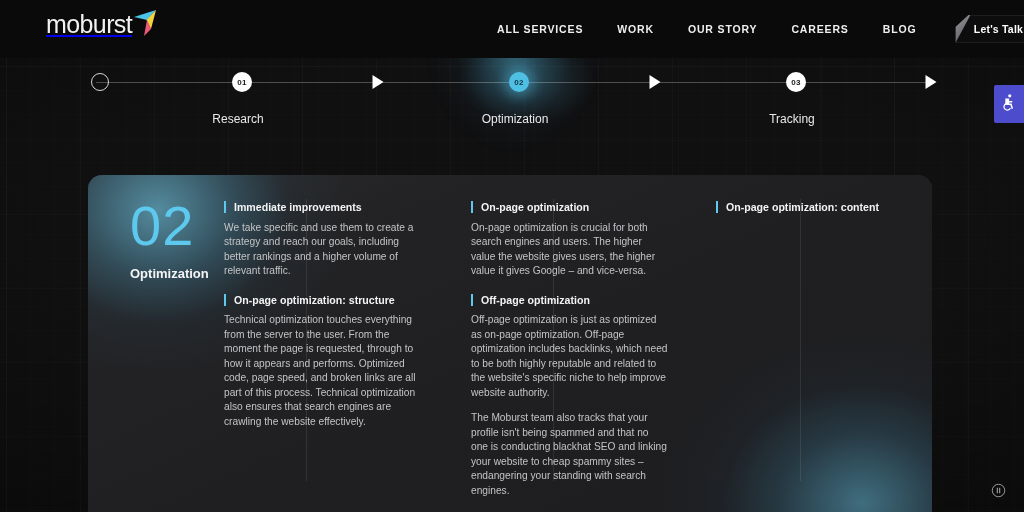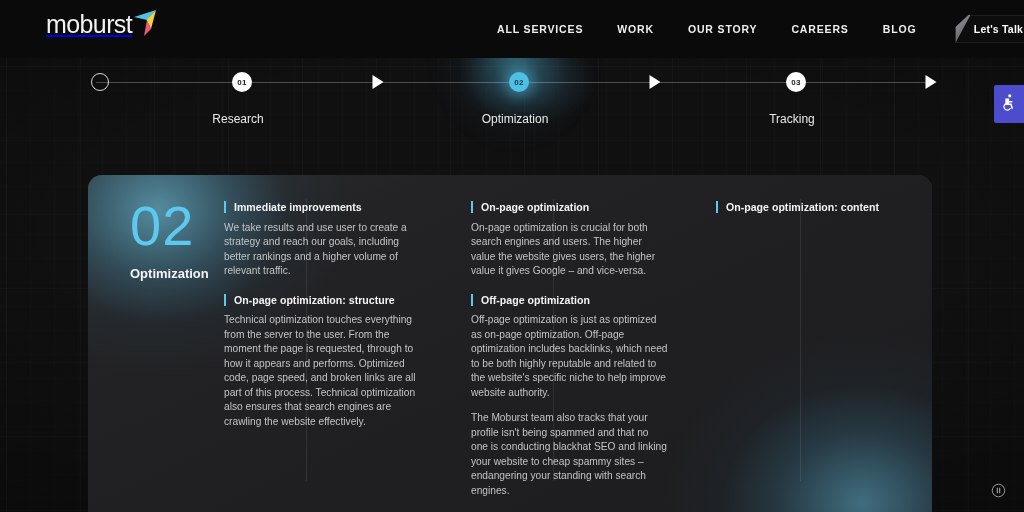--- a/index.html
+++ b/index.html
@@ -237,21 +237,21 @@
 
     <div class="col-left">
       <div class="big-num">02</div>
       <div class="big-label">Optimization</div>
     </div>
 
     <div class="col col-a">
       <div class="block">
         <div class="block-head">Immediate improvements</div>
         <div class="block-body">
-          <p>We take results and use user to create a strategy and reach our goals, including better rankings and a higher volume of relevant traffic.</p>
+          <p>We take specific and use them to create a strategy and reach our goals, including better rankings and a higher volume of relevant traffic.</p>
         </div>
       </div>
       <div class="block">
         <div class="block-head">On-page optimization: structure</div>
         <div class="block-body">
           <p>Technical optimization touches everything from the server to the user. From the moment the page is requested, through to how it appears and performs. Optimized code, page speed, and broken links are all part of this process. Technical optimization also ensures that search engines are crawling the website effectively.</p>
         </div>
       </div>
     </div>
 

